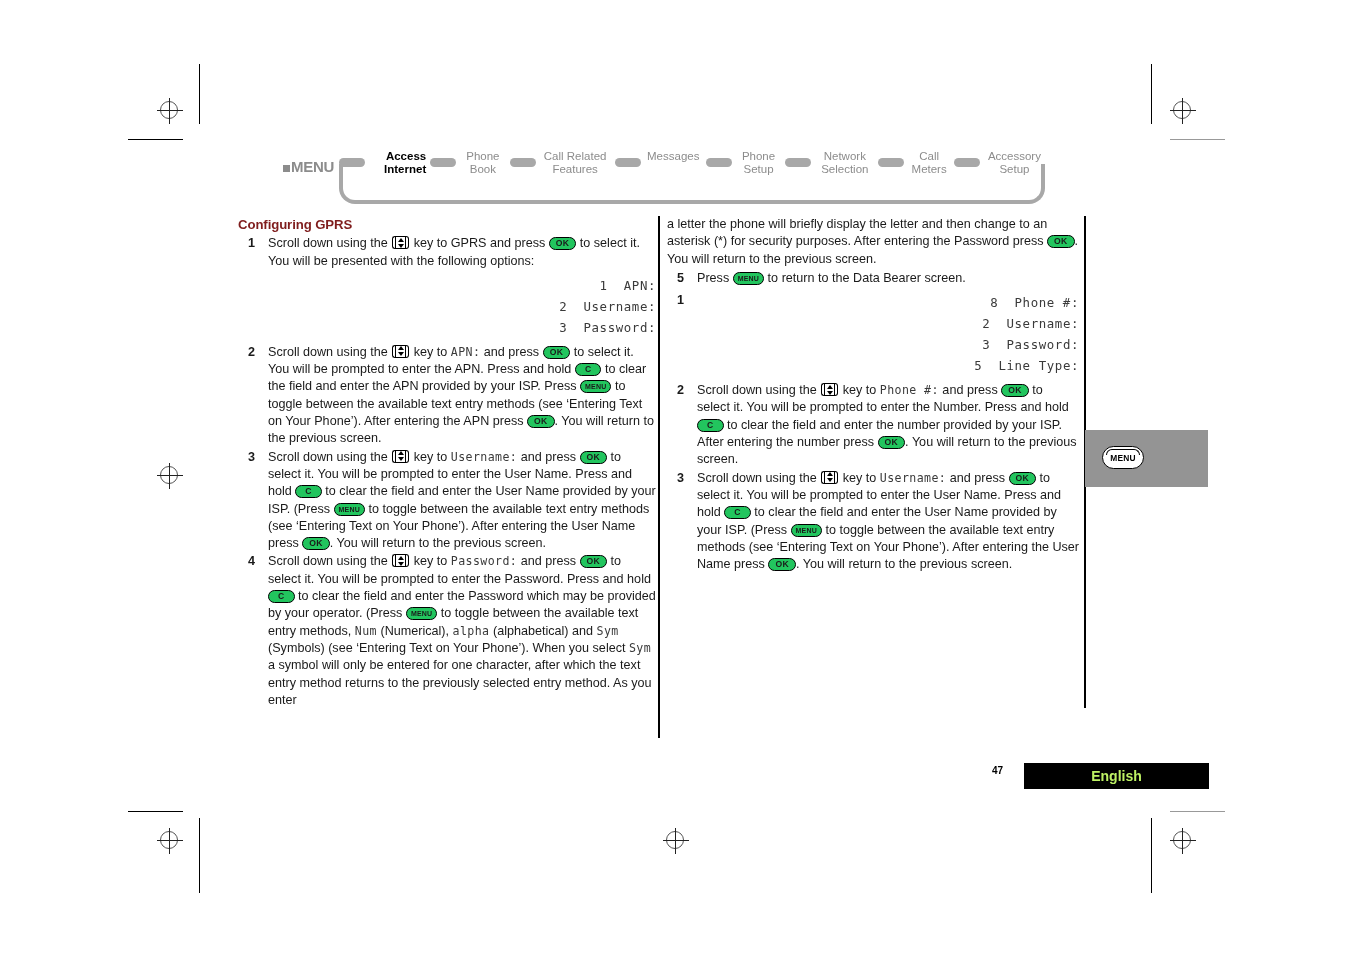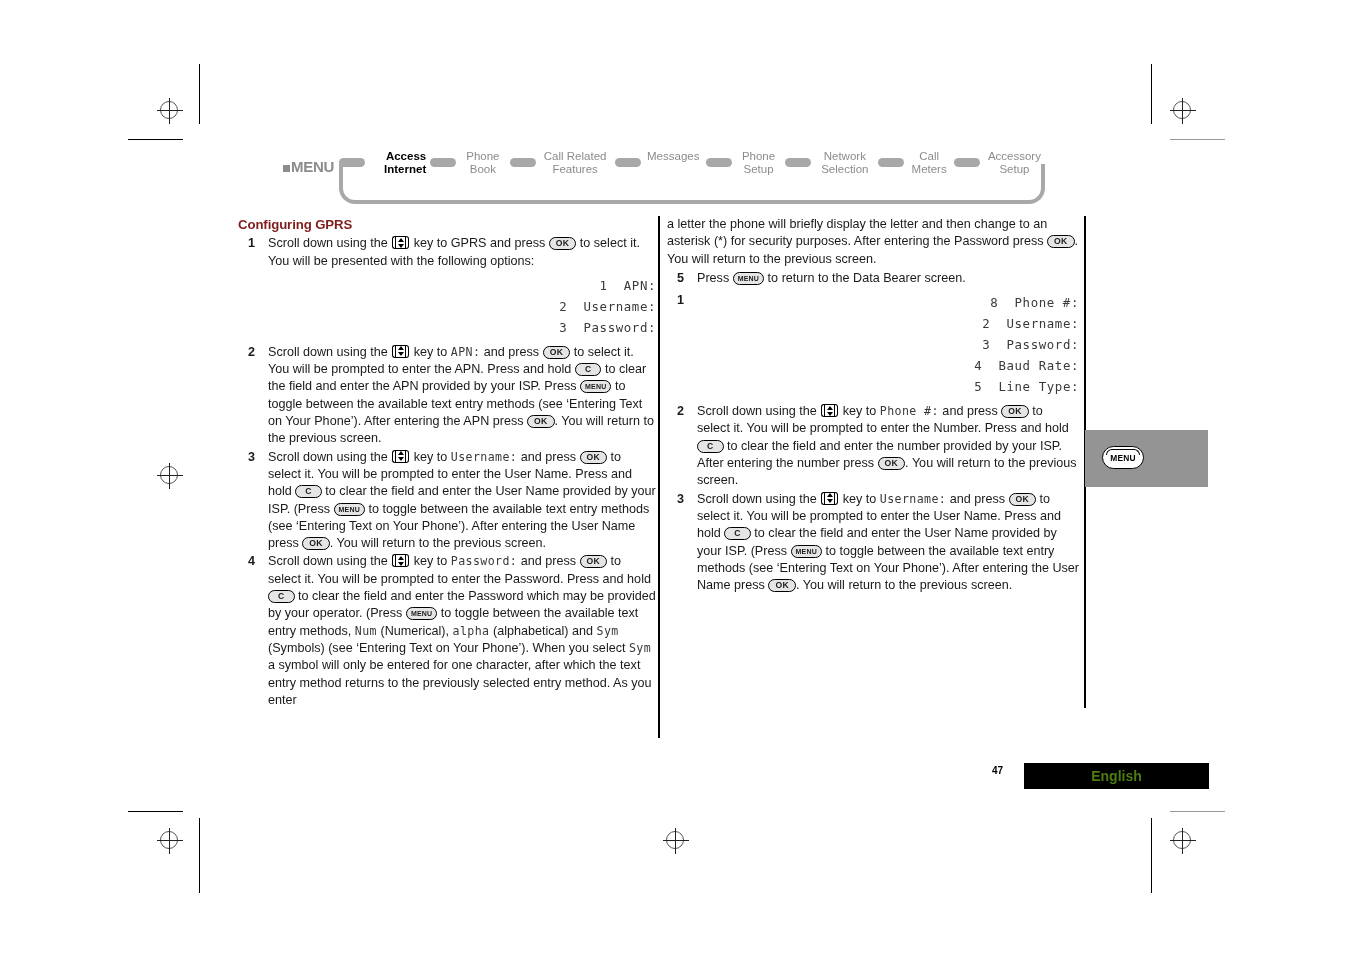--- a/index.html
+++ b/index.html
@@ -106,21 +106,21 @@
   .keycap{
     display:inline-block;
     border:1.4px solid #000;
     border-radius:9px;
     padding:0 5px;
     font-size:8.6px;font-weight:bold;
     line-height:11px;
     height:11px;
     vertical-align:1px;
     letter-spacing:0.3px;
-    background:#e5e5e5;
+    background:#22c55e;
     white-space:nowrap;
   }
   .keycap.ok{padding:0 6px;}
   .keycap.c{padding:0 9px;}
   .keycap.menu{font-size:7px;padding:0 4px;letter-spacing:0.2px;}
 
   .navkey{
     display:inline-block;position:relative;
     width:17px;height:13px;vertical-align:-2px;
     margin:0 1px;
@@ -168,21 +168,21 @@
     content:"";position:absolute;left:3px;top:1.5px;right:3px;height:5px;
     border:1.1px solid #000;border-bottom:none;border-radius:8px 8px 0 0;
   }
 
   
   .pagenum{
     position:absolute;left:992px;top:765px;font-size:10px;font-weight:bold;
   }
   .langbar{
     position:absolute;left:1024px;top:763px;width:185px;height:26px;
-    background:#000;color:#4d7c0f;
+    background:#000;color:#bef264;
     font-size:14px;font-weight:bold;
     display:flex;align-items:center;justify-content:center;
   }
 </style>
 </head>
 <body>
 
 <div class="regmark" style="left:157px;top:98px;">
   <div class="circ"></div>
   <div class="vl"></div>
@@ -298,21 +298,20 @@
   </ol>
 
 
   <ol class="steps">
     <li>
       <span class="num">1</span>
       <ul class="opts">
         <li>8  Phone #:</li>
         <li>2  Username:</li>
         <li>3  Password:</li>
-        <li>4  Baud Rate:</li>
         <li>5  Line Type:</li>
       </ul>
     </li>
 
     <li>
       <span class="num">2</span>
       <p class="para"><span>Scroll down using the </span><span class="navkey"><span class="lb"></span><span class="bx"></span><span class="rb"></span><span class="ar up"></span><span class="ar dn"></span></span><span> key to </span><span class="mono">Phone #:</span><span> and press </span><span class="keycap ok">OK</span><span> to select it. You will be prompted to enter the Number. Press and hold </span><span class="keycap c">C</span><span> to clear the field and enter the number provided by your ISP. After entering the number press </span><span class="keycap ok">OK</span><span>. You will return to the previous screen.</span></p>
     </li>
 
     <li>

